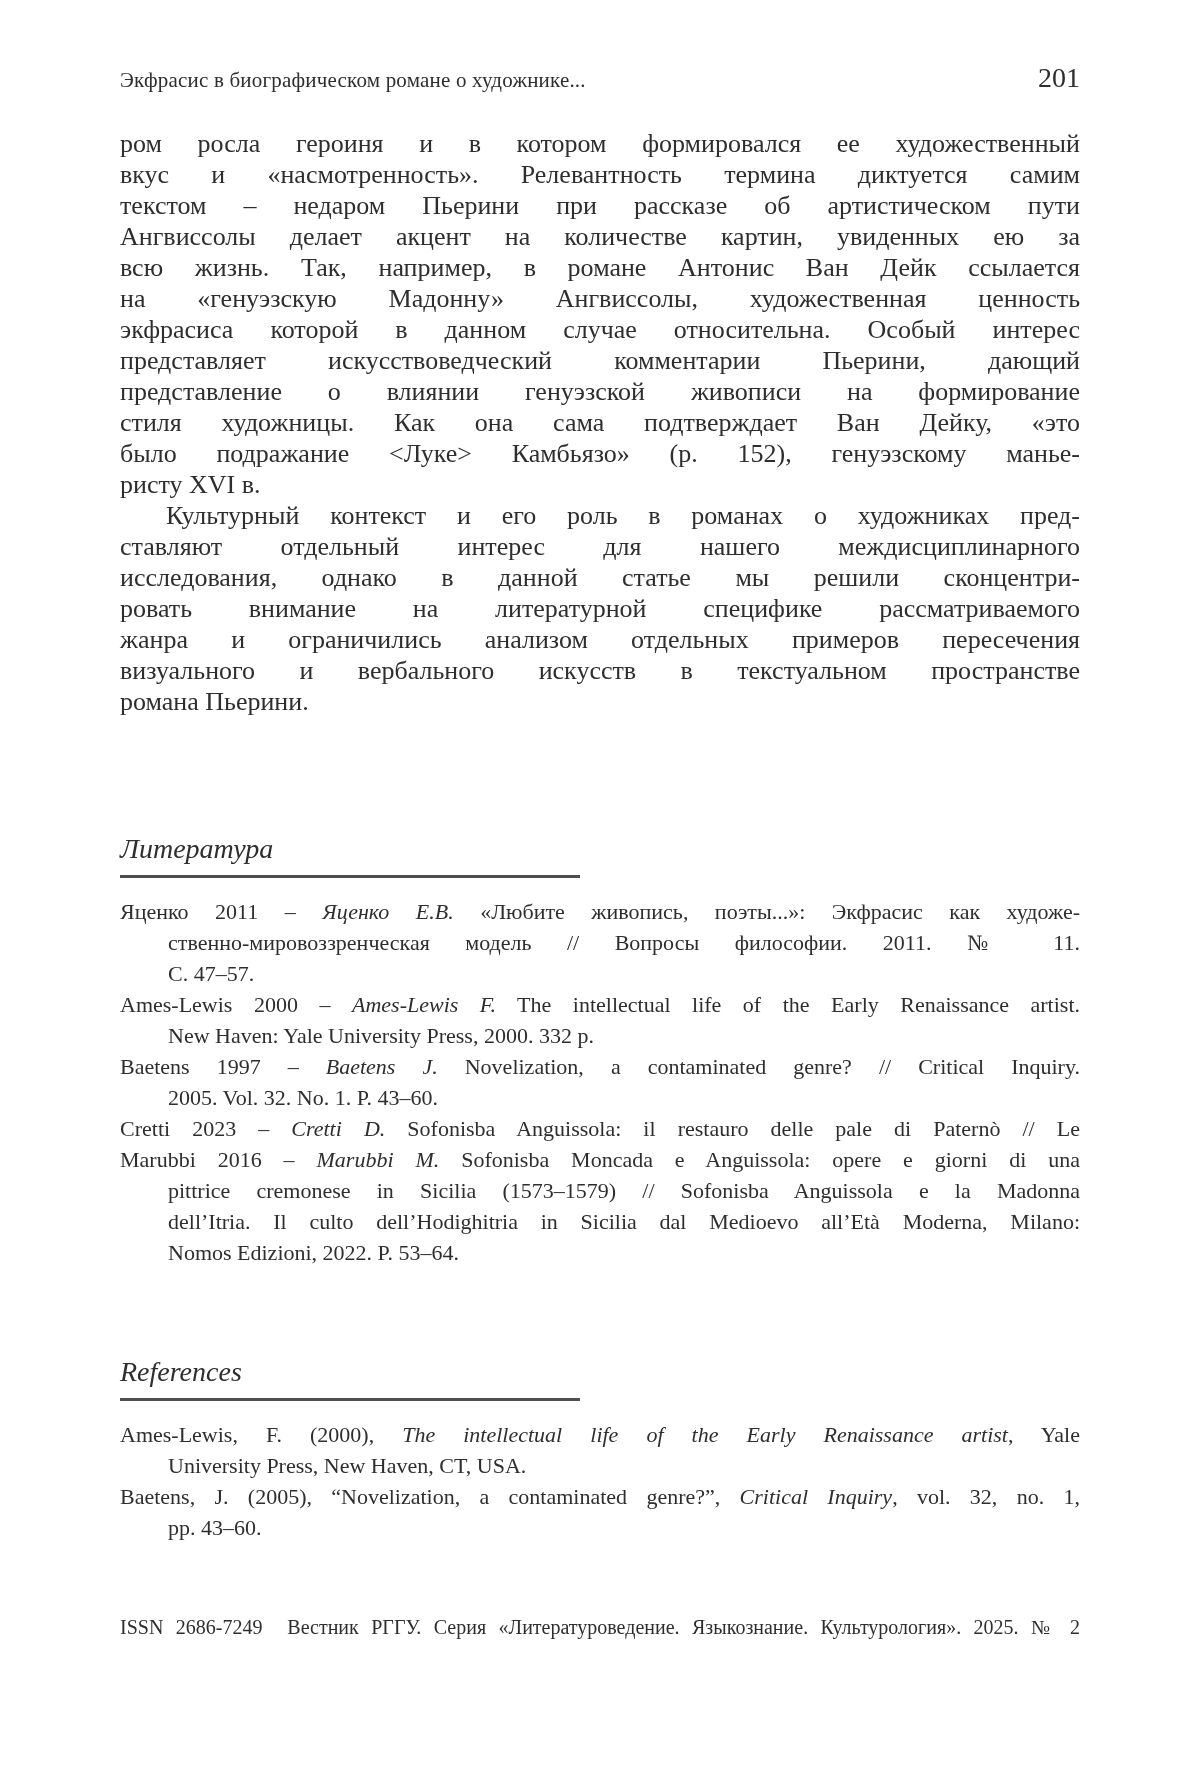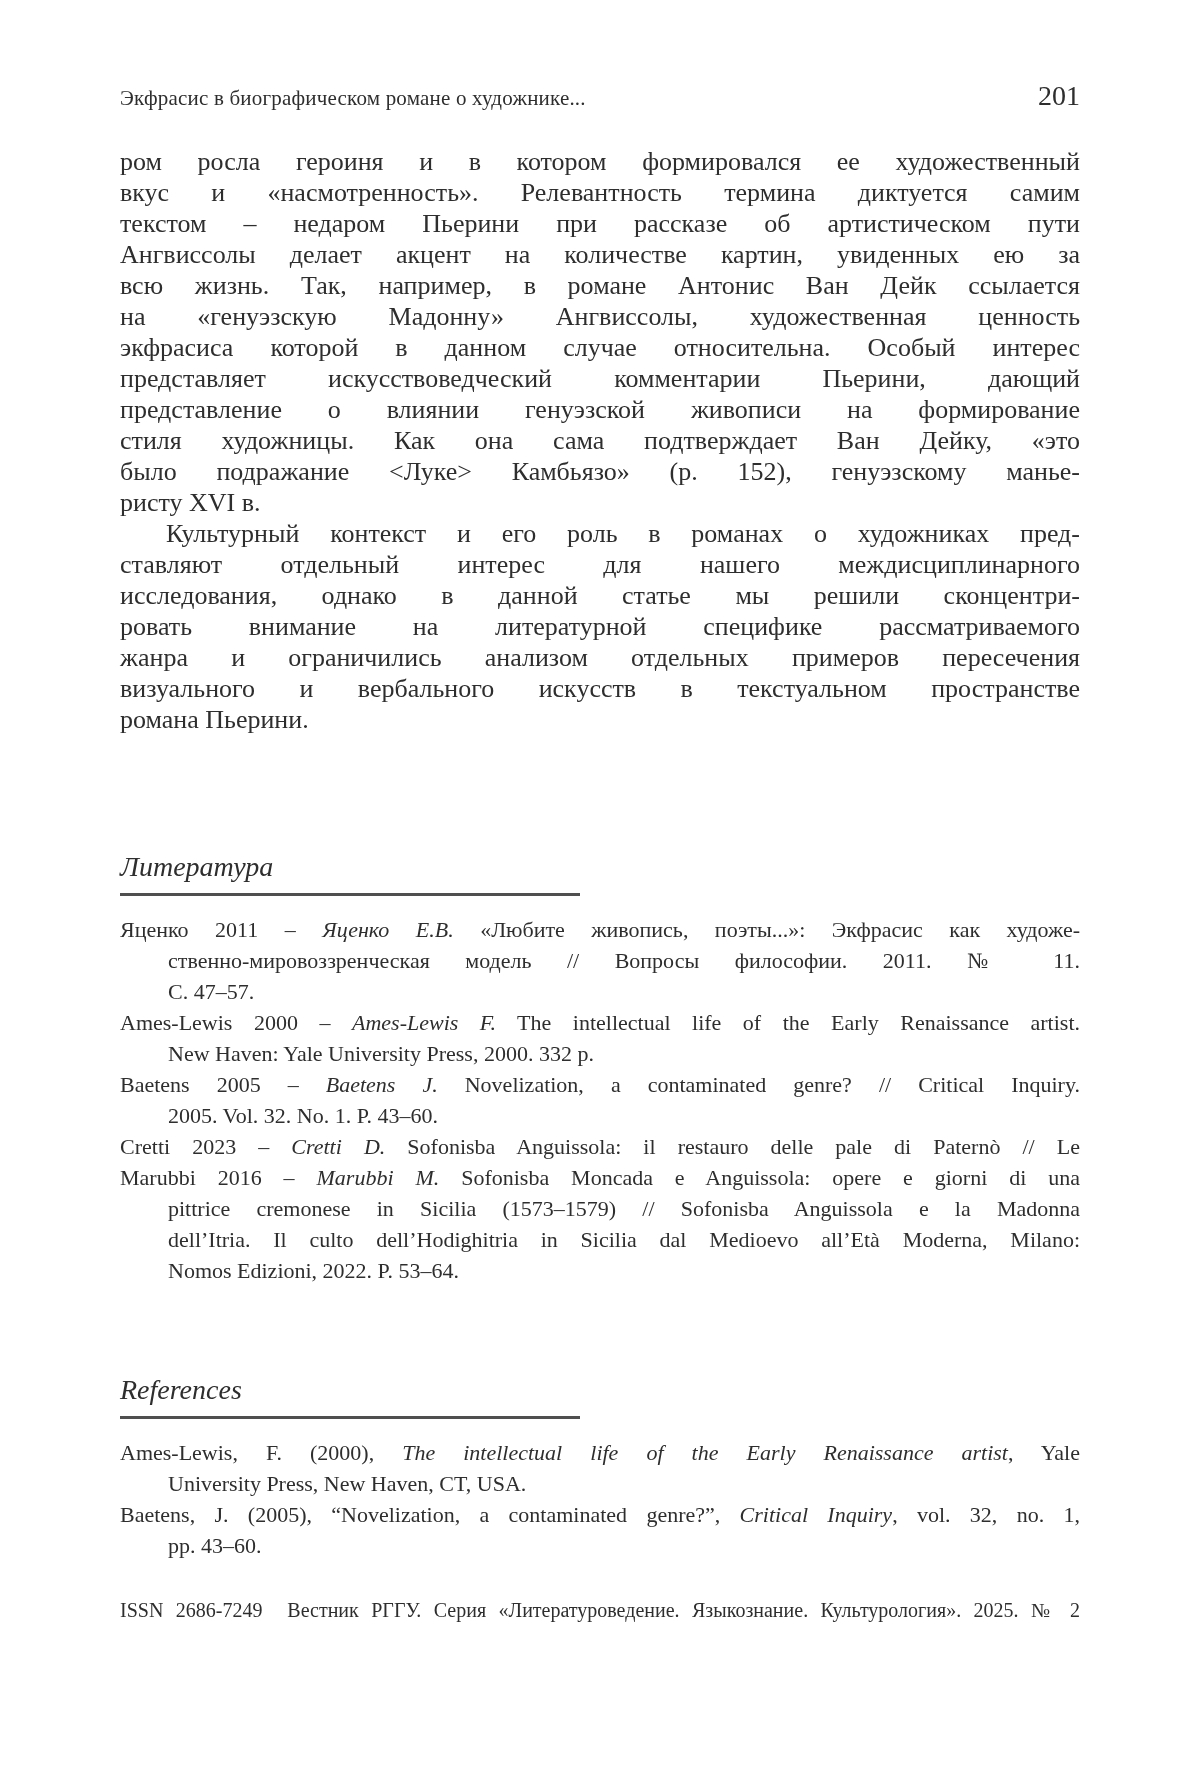--- a/index.html
+++ b/index.html
@@ -5,21 +5,21 @@
   html, body {
     margin: 0;
     padding: 0;
     background: #ffffff;
   }
   .page {
     position: relative;
     width: 1200px;
     height: 1780px;
     box-sizing: border-box;
-    padding: 80px 120px 0 120px;
+    padding: 62px 120px 0 120px;
     background: #ffffff;
     font-family: "Liberation Serif", "DejaVu Serif", serif;
     color: #2e2e2e;
     overflow: hidden;
   }
   .running-header {
     display: flex;
     justify-content: space-between;
     align-items: baseline;
     height: 40px;
@@ -55,21 +55,21 @@
     margin-top: 18px;
     font-size: 22px;
     line-height: 31px;
   }
   .bib-line { text-align: justify; text-align-last: justify; }
   .bib-line.cont { padding-left: 48px; }
   .bib-line.lastline { text-align-last: left; }
   .it { font-style: italic; }
 
   .footer {
-    margin-top: 38px;
+    margin-top: 73px;
     font-size: 20px;
     text-align: justify;
     text-align-last: justify;
   }
 </style>
 </head>
 <body>
 
 <div class="page">
 
@@ -111,21 +111,21 @@
         <div>
           <div class="bib-line"><span>Яценко 2011 – </span><span class="it">Яценко Е.В.</span><span> «Любите живопись, поэты...»: Экфрасис как художе-</span></div>
           <div class="bib-line cont"><span>ственно-мировоззренческая модель // Вопросы философии. 2011. № 11.</span></div>
           <div class="bib-line cont lastline"><span>С. 47–57.</span></div>
         </div>
         <div>
           <div class="bib-line"><span>Ames-Lewis 2000 – </span><span class="it">Ames-Lewis F.</span><span> The intellectual life of the Early Renaissance artist.</span></div>
           <div class="bib-line cont lastline"><span>New Haven: Yale University Press, 2000. 332 p.</span></div>
         </div>
         <div>
-          <div class="bib-line"><span>Baetens 2005 – </span><span class="it">Baetens J.</span><span> Novelization, a contaminated genre? // Critical Inquiry.</span></div>
+          <div class="bib-line"><span>Baetens 1997 – </span><span class="it">Baetens J.</span><span> Novelization, a contaminated genre? // Critical Inquiry.</span></div>
           <div class="bib-line cont lastline"><span>2005. Vol. 32. No. 1. P. 43–60.</span></div>
         </div>
         <div>
           <div class="bib-line"><span>Cretti 2023 – </span><span class="it">Cretti D.</span><span> Sofonisba Anguissola: il restauro delle pale di Paternò // Le</span></div>
         </div>
         <div>
           <div class="bib-line"><span>Marubbi 2016 – </span><span class="it">Marubbi M.</span><span> Sofonisba Moncada e Anguissola: opere e giorni di una</span></div>
           <div class="bib-line cont"><span>pittrice cremonese in Sicilia (1573–1579) // Sofonisba Anguissola e la Madonna</span></div>
           <div class="bib-line cont"><span>dell’Itria. Il culto dell’Hodighitria in Sicilia dal Medioevo all’Età Moderna, Milano:</span></div>
           <div class="bib-line cont lastline"><span>Nomos Edizioni, 2022. P. 53–64.</span></div>

